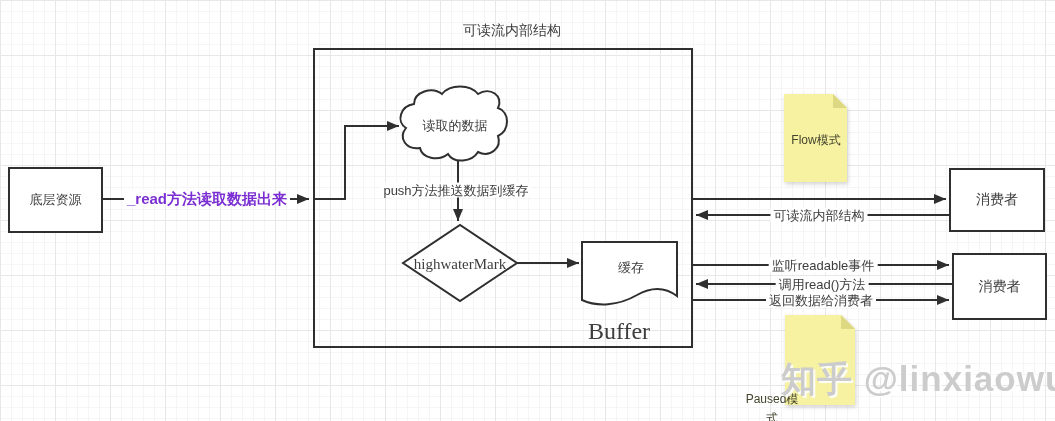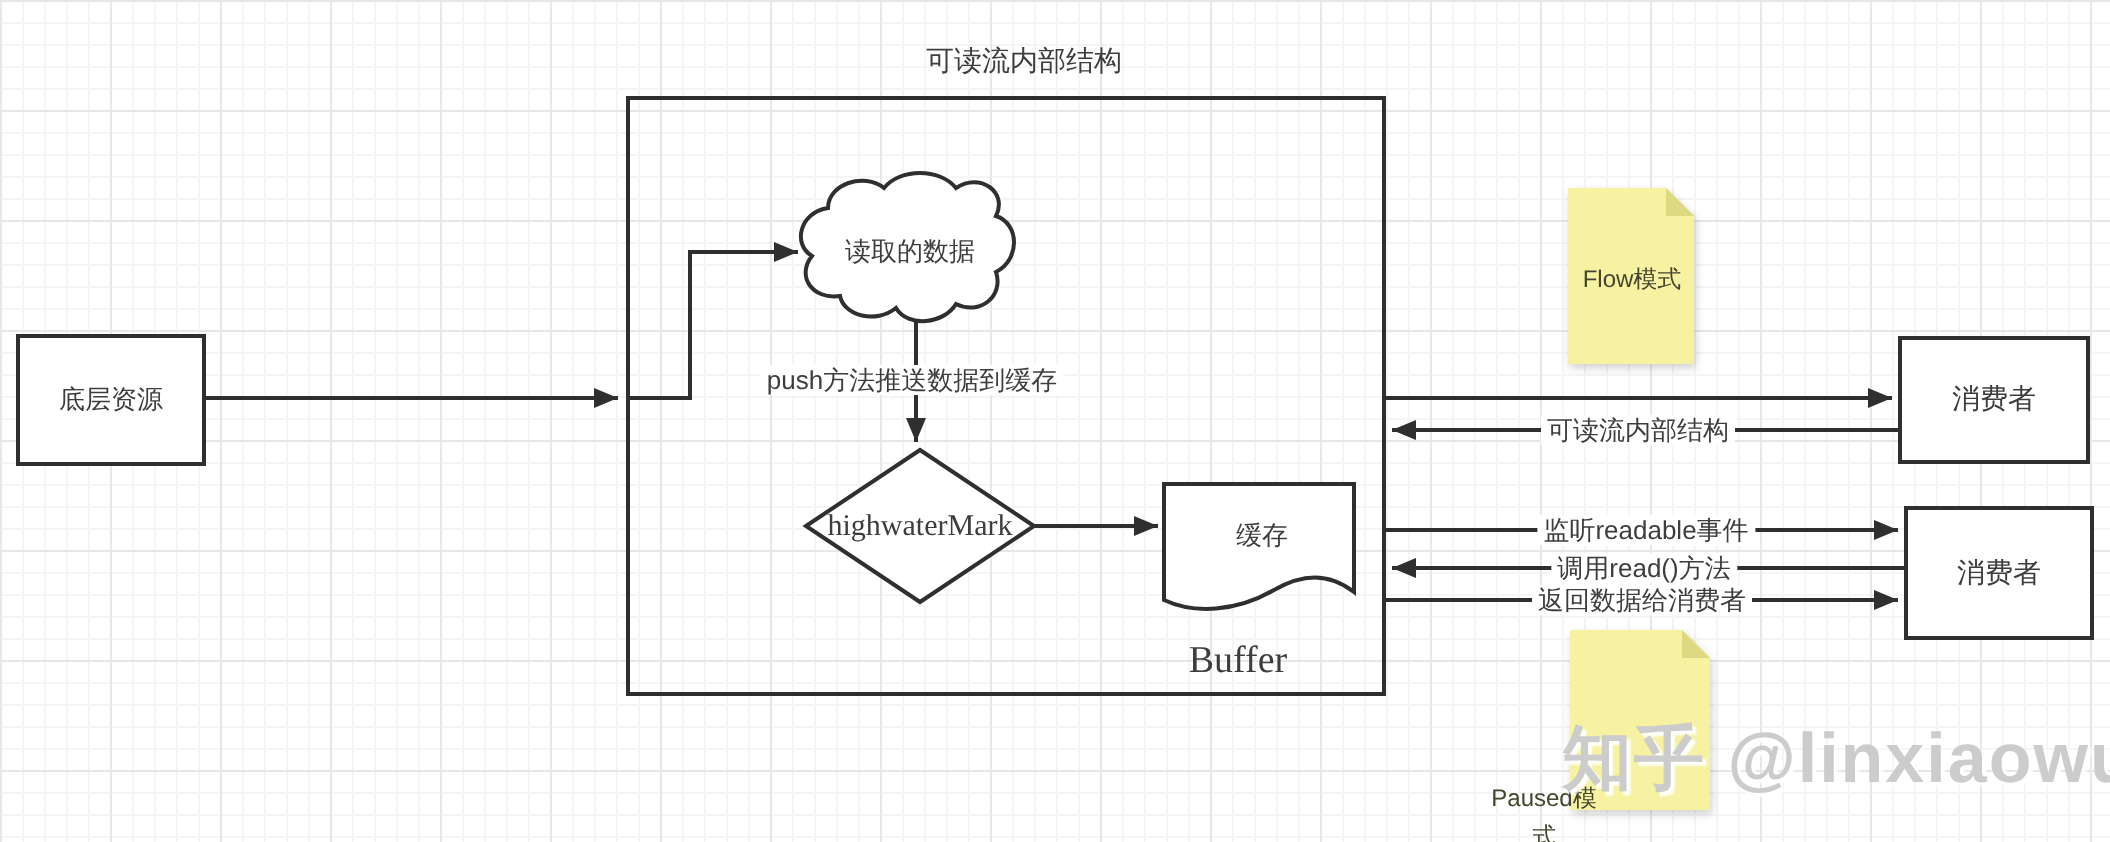--- a/index.html
+++ b/index.html
@@ -113,32 +113,33 @@
       <path d="M841,315 L855,329 L841,329 Z" fill="#ddd983"></path>
     </g>
   </svg>
 
   <div class="lbl" style="left:512px;top:31px;font-size:14px;">可读流内部结构</div>
 
   <div class="box" style="left:8px;top:167px;width:95px;height:66px;font-size:13px;">
     <span>底层资源</span>
   </div>
 
+  <div class="lbl mask purple" style="left:207px;top:198px;">_read方法读取数据出来</div>
 
   <div class="frame" style="left:313px;top:48px;width:380px;height:300px;"></div>
 
   <div class="lbl" style="left:455px;top:126px;">读取的数据</div>
 
   <div class="lbl mask" style="left:456px;top:190px;">push方法推送数据到缓存</div>
 
   <div class="lbl serif" style="left:460px;top:264px;font-size:15px;">highwaterMark</div>
 
   <div class="lbl" style="left:631px;top:268px;">缓存</div>
 
-  <div class="lbl serif" style="left:619px;top:331px;font-size:19px;">Buffer</div>
+  <div class="lbl serif" style="left:619px;top:331px;font-size:24px;">Buffer</div>
 
   <div class="note-label" style="left:816px;top:140px;">Flow模式</div>
   <div class="note-label" style="left:772px;top:365px;width:62px;white-space:normal;margin-top:44px;">Paused模式</div>
 
   <div class="box" style="left:949px;top:168px;width:96px;height:64px;">
     <span>消费者</span>
   </div>
   <div class="box" style="left:952px;top:253px;width:95px;height:67px;">
     <span>消费者</span>
   </div>

